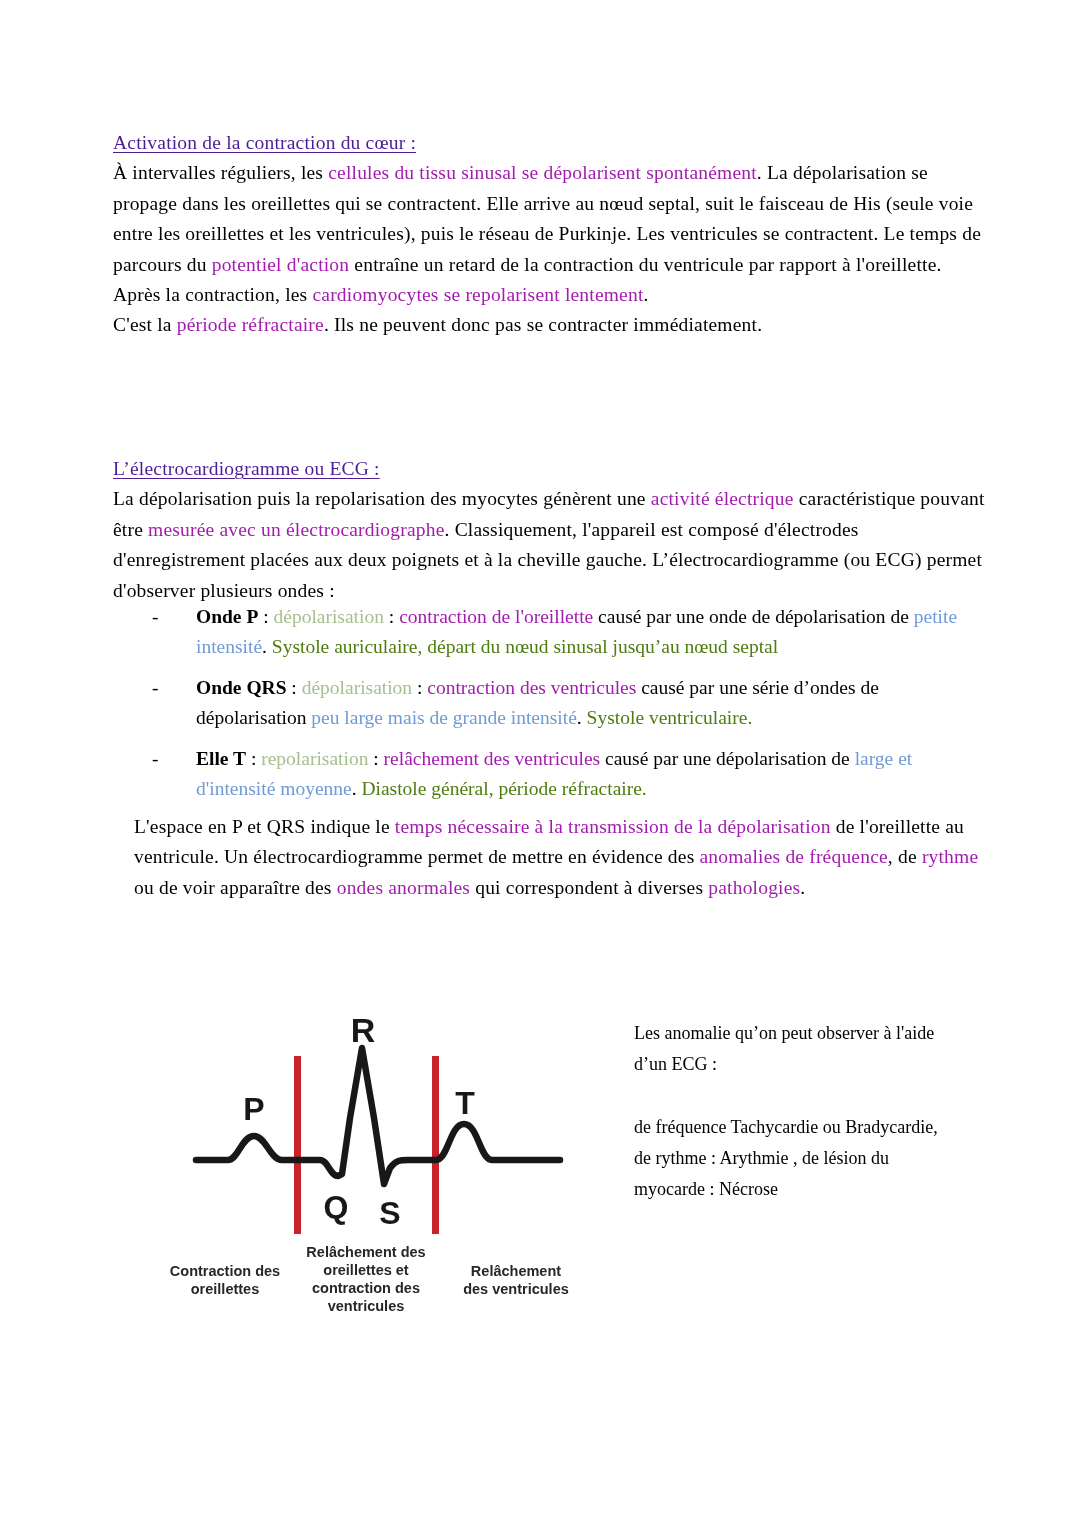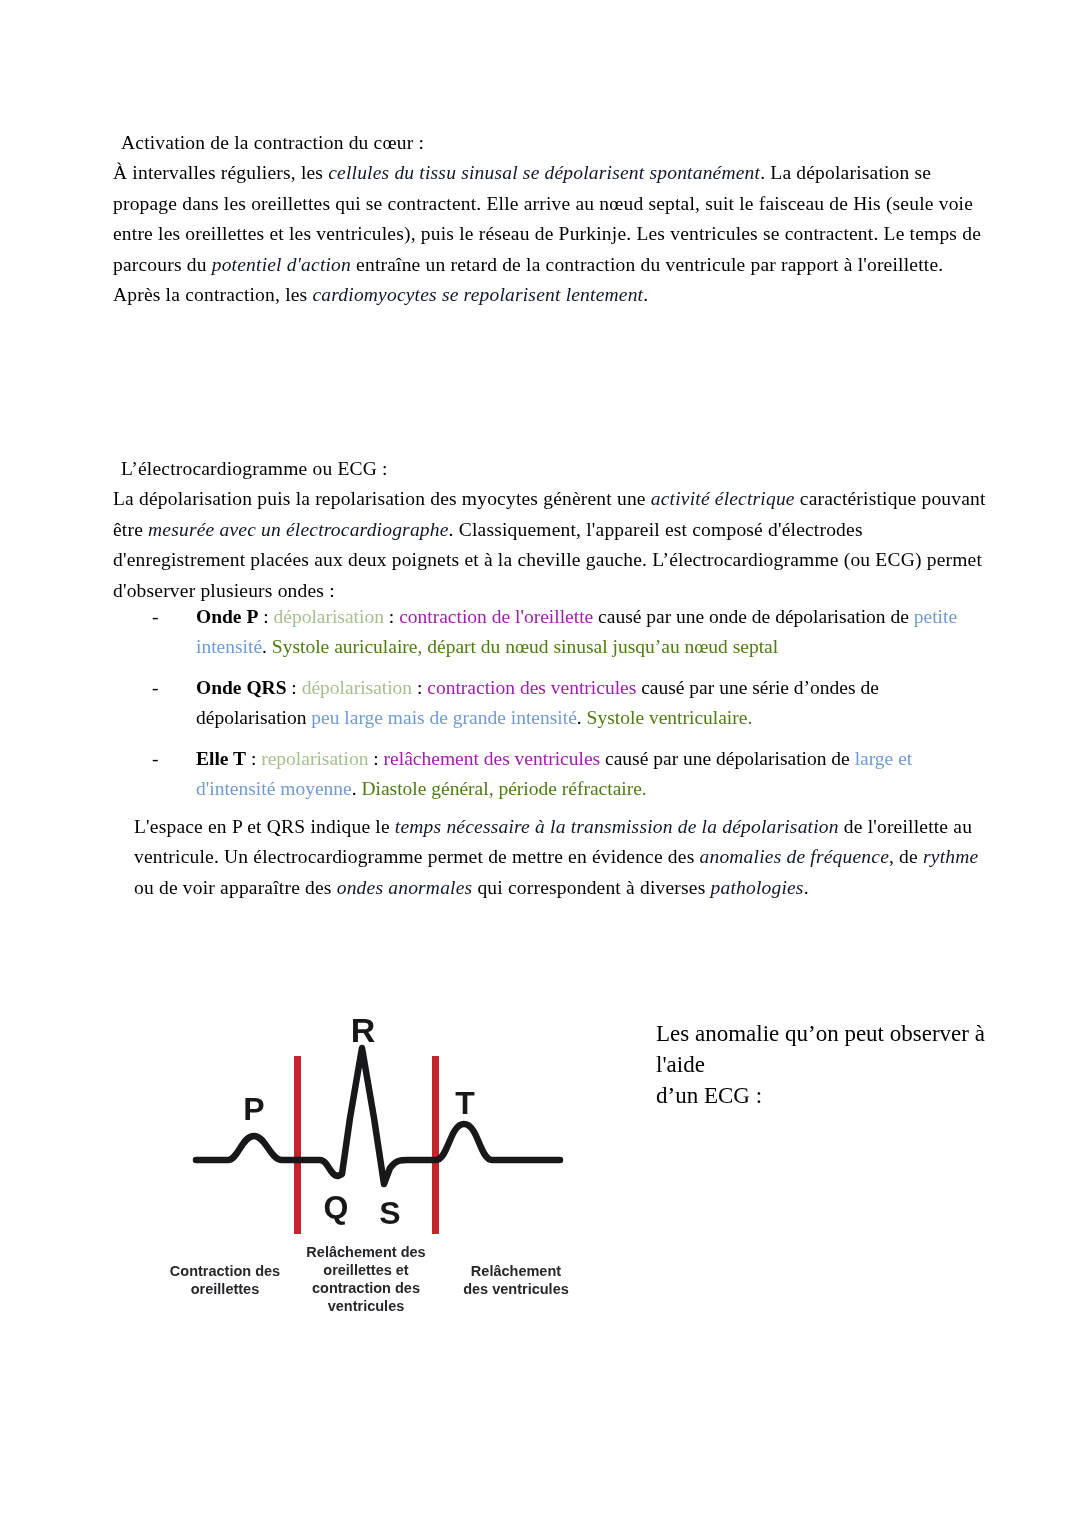--- a/index.html
+++ b/index.html
@@ -27,29 +27,29 @@
   
   .block {
     position: absolute;
     font-size: 19.5px;
     line-height: 30.4px;
     text-align: left;
     letter-spacing: 0.01em;
   }
 
   .heading {
-    color: #000000;
+    color: #4c1d95;
+    text-decoration: underline;
     text-underline-offset: 2.5px;
     text-decoration-thickness: 1px;
     display: inline;
-    margin-left: 8px;
   }
 
   
-  .c-red      { color: #0f172a; font-style: italic; }
+  .c-red      { color: #a21caf; }
   .c-green    { color: #a5bf8d; text-align: center; }
   .c-magenta  { color: #a21caf; }
   .c-blue     { color: #6f9ad6; }
   .c-orange   { color: #4d7c0f; }
   .c-rose     { color: #4d7c0f; }
 
   
   .bullets {
     position: absolute;
     left: 152px;
@@ -78,36 +78,37 @@
     left: 150px;
     top: 1008px;
     width: 452px;
     height: 320px;
   }
   .figure svg { display: block; }
 
   
   .sidenote {
     position: absolute;
-    left: 656px;
+    left: 634px;
     top: 1018px;
     width: 370px;
-    font-size: 23px;
+    font-size: 18px;
     line-height: 31px;
   }
   .sidenote .gap { height: 32px; }
 </style>
 </head>
 <body>
 
 <div class="page">
 
   <div class="block" style="left:113px; top:128px; width:880px;">
     <span class="heading">Activation de la contraction du cœur :</span><br>
     <span><span>À intervalles réguliers, les </span><span class="c-red">cellules du tissu sinusal se dépolarisent spontanément</span><span>. La dépolarisation se propage dans les oreillettes qui se contractent. Elle arrive au nœud septal, suit le faisceau de His (seule voie entre les oreillettes et les ventricules), puis le réseau de Purkinje. Les ventricules se contractent. Le temps de parcours du </span><span class="c-red">potentiel d'action</span><span> entraîne un retard de la contraction du ventricule par rapport à l'oreillette. Après la contraction, les </span><span class="c-red">cardiomyocytes se repolarisent lentement</span><span>.</span></span><br>
+    <span><span>C'est la </span><span class="c-red">période réfractaire</span><span>. Ils ne peuvent donc pas se contracter immédiatement.</span></span>
   </div>
 
   <div class="block" style="left:113px; top:454px; width:880px;">
     <span class="heading">L’électrocardiogramme ou ECG :</span><br>
     <span><span>La dépolarisation puis la repolarisation des myocytes génèrent une </span><span class="c-red">activité électrique</span><span> caractéristique pouvant être </span><span class="c-red">mesurée avec un électrocardiographe</span><span>. Classiquement, l'appareil est composé d'électrodes d'enregistrement placées aux deux poignets et à la cheville gauche. L’électrocardiogramme (ou ECG) permet d'observer plusieurs ondes :</span></span>
   </div>
 
   <div class="bullets">
 
     <div class="bullet-row">
@@ -175,15 +176,20 @@
       </g>
     </svg>
   </div>
 
   <div class="sidenote">
     <div>
       <span>Les anomalie qu’on peut observer à l'aide</span><br>
       <span>d’un ECG :</span>
     </div>
     <div class="gap"></div>
+    <div>
+      <span>de fréquence Tachycardie ou Bradycardie,</span><br>
+      <span>de rythme : Arythmie , de lésion du</span><br>
+      <span>myocarde : Nécrose</span>
+    </div>
   </div>
 
 </div>
 
 </body></html>

